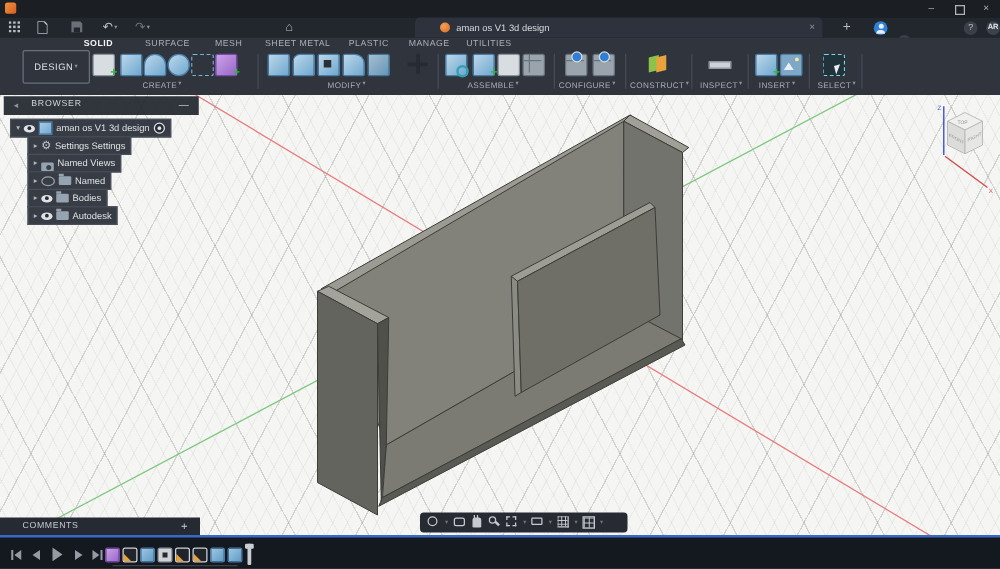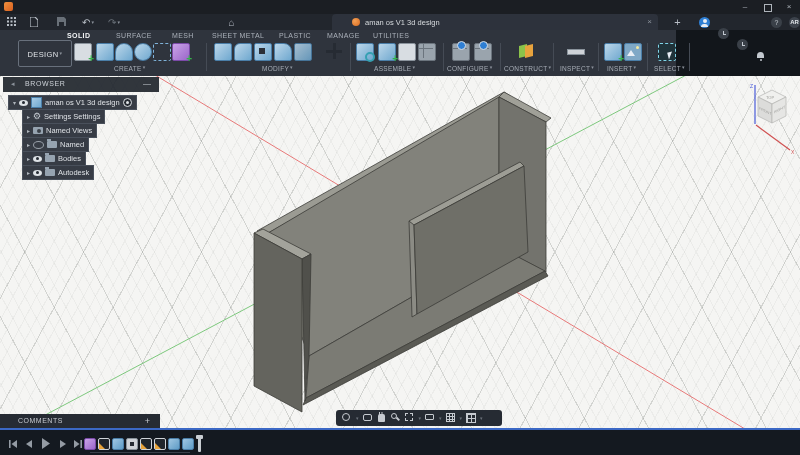--- a/index.html
+++ b/index.html
@@ -30,21 +30,21 @@
   .share::before{content:"";position:absolute;left:3.5px;top:2px;width:4px;height:4px;border-radius:50%;background:#e8eef5;}
   .share::after{content:"";position:absolute;left:2px;top:6.5px;width:7px;height:3.5px;border-radius:3px 3px 0 0;background:#e8eef5;}
   .clock{background:#3a4048;position:relative;}
   .clock::before{content:"";position:absolute;left:5px;top:2.5px;width:1px;height:3.5px;background:#c3c9d0;}
   .clock::after{content:"";position:absolute;left:5px;top:5.5px;width:3px;height:1px;background:#c3c9d0;}
   .bell{background:none;position:relative;}
   .bell::before{content:"";position:absolute;left:2px;top:1.5px;width:7px;height:6px;border-radius:4px 4px 0 0;background:#c3c9d0;}
   .bell::after{content:"";position:absolute;left:4.5px;top:8.5px;width:2px;height:2px;border-radius:50%;background:#c3c9d0;}
   .avatar{background:#3d434c;color:#e3e7ec;font-size:6px;line-height:11px;text-align:center;font-weight:bold;}
   
-  .toolbar{left:0;top:30px;width:676px;height:46px;background:#2f343d;border-bottom:1px solid #1d2127;}
+  .toolbar{left:0;top:30px;width:800px;height:46px;background:#2f343d;border-bottom:1px solid #1d2127;}
   .wtab{top:2px;height:11px;font-size:7px;letter-spacing:.4px;color:#aab0b9;white-space:nowrap;}
   .wtab.active{color:#f2f4f6;font-weight:bold;}
   .designbox{left:18px;top:10px;width:52px;height:25px;border:1px solid #68707c;border-radius:2px;
     color:#dfe2e6;font-size:7.5px;text-align:center;line-height:25px;letter-spacing:.4px;}
   .gsep{top:13px;width:1px;height:28px;background:#454b55;}
   .glabel{top:34px;font-size:6.5px;color:#a7adb6;letter-spacing:.3px;white-space:nowrap;}
   .ticon{top:13px;width:16px;height:16px;border-radius:2px;position:absolute;}
   .cube{background:linear-gradient(135deg,#bcd7ea,#6fa8cf);border:1px solid #4a7ea8;}
   .sketchic{background:#d8dde2;border:1px solid #8a939c;}
   .plus::after{content:"+";position:absolute;right:-3px;bottom:-4px;color:#35b24a;font-size:10px;font-weight:bold;}
@@ -295,21 +295,21 @@
       <span class="i-eye"></span>
       <span class="i-comp"></span>
       <span>aman os V1 3d design</span>
       <span class="i-radio"></span>
     </div>
     <div class="brow" style="left:19px;top:32px;">
       <span class="chev">▸</span>
       <span class="i-gear">⚙</span>
       <span>Settings Settings</span>
     </div>
-    <div class="brow" style="left:19px;top:46px;">
+    <div class="brow" style="left:19px;top:46px;align-items:flex-end;">
       <span class="chev">▸</span>
       <span class="i-cam"></span>
       <span>Named Views</span>
     </div>
     <div class="brow" style="left:19px;top:60px;">
       <span class="chev">▸</span>
       <span class="i-eye off"></span>
       <span class="i-folder"></span>
       <span>Named</span>
     </div>

